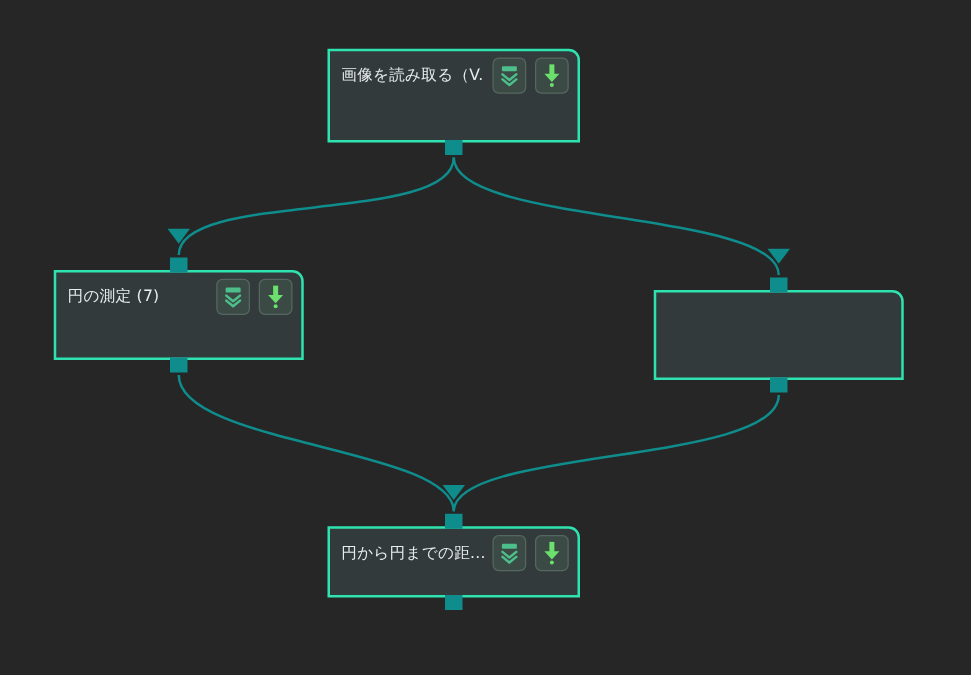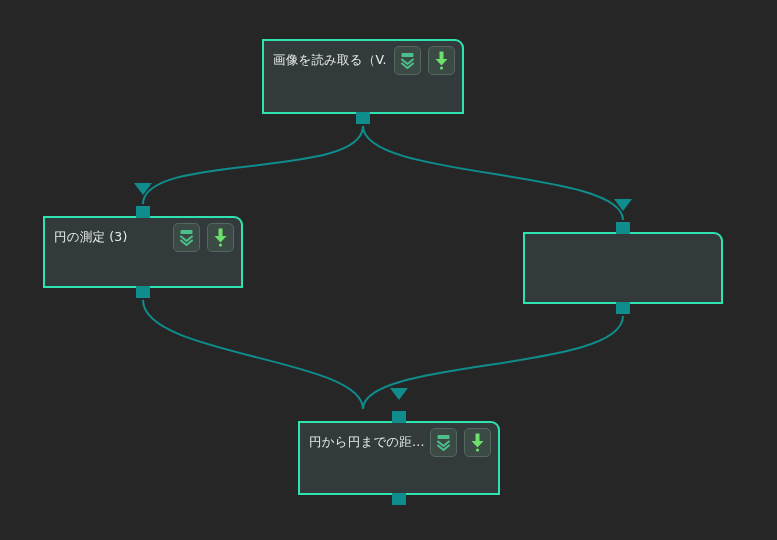--- a/index.html
+++ b/index.html
@@ -141,21 +141,21 @@
             </div>
           </div>
         </div>
         <div class="port port-out"></div>
       </div>
       <div class="node" style="left: 43px; top: 216px; width: 200px; height: 72px;">
         <div class="port port-in">
           <div class="port-arrow"></div>
         </div>
         <div class="node-header">
-          <div class="node-title">円の測定 (3)</div>
+          <div class="node-title">円の測定 (7)</div>
           <div class="node-btns">
             <div class="nbtn">
               <svg width="17" height="19" viewBox="0 0 17 19">
                 <rect x="2.5" y="2" width="12" height="4" rx="1" fill="#4cbf8a"></rect>
                 <path d="M3 8.5 L8.5 13 L14 8.5" fill="none" stroke="#4cbf8a" stroke-width="2" stroke-linecap="round" stroke-linejoin="round"></path>
                 <path d="M3 12.5 L8.5 17 L14 12.5" fill="none" stroke="#4cbf8a" stroke-width="2" stroke-linecap="round" stroke-linejoin="round"></path>
               </svg>
             </div>
             <div class="nbtn">
               <svg width="15" height="20" viewBox="0 0 15 20">
@@ -167,21 +167,21 @@
           </div>
         </div>
         <div class="port port-out"></div>
       </div>
       <div class="node" style="left: 523px; top: 232px; width: 200px; height: 72px;">
         <div class="port port-in">
           <div class="port-arrow"></div>
         </div>
         <div class="port port-out"></div>
       </div>
-      <div class="node" style="left: 262px; top: 421px; width: 202px; height: 74px; margin-left: 36px;">
+      <div class="node" style="left: 262px; top: 421px; width: 202px; height: 57px;">
         <div class="port port-in">
           <div class="port-arrow"></div>
         </div>
         <div class="node-header">
           <div class="node-title">円から円までの距...</div>
           <div class="node-btns">
             <div class="nbtn">
               <svg width="17" height="19" viewBox="0 0 17 19">
                 <rect x="2.5" y="2" width="12" height="4" rx="1" fill="#4cbf8a"></rect>
                 <path d="M3 8.5 L8.5 13 L14 8.5" fill="none" stroke="#4cbf8a" stroke-width="2" stroke-linecap="round" stroke-linejoin="round"></path>

